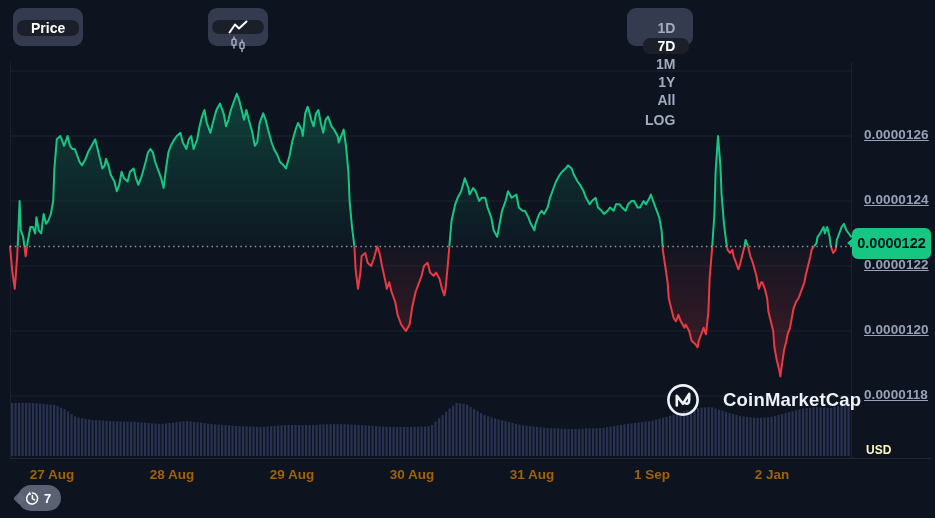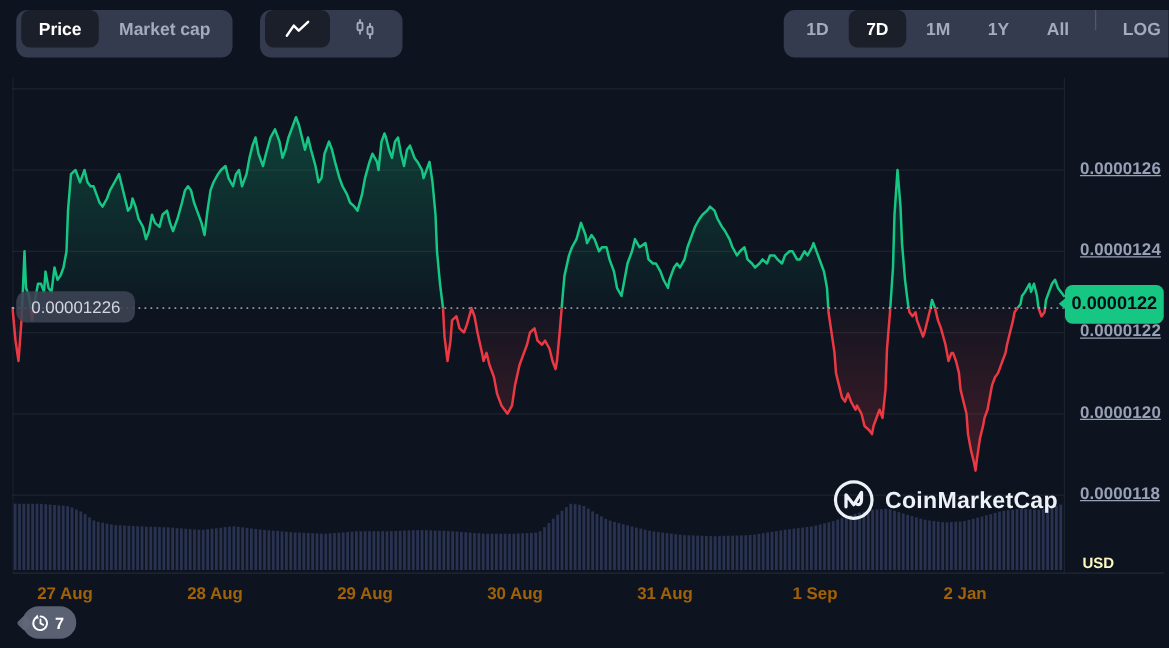--- a/index.html
+++ b/index.html
@@ -1,19 +1,19 @@
 <!DOCTYPE html>
 <html><head>
 <meta charset="utf-8">
 <style>
   html,body{margin:0;padding:0;background:#0d1420;}
   .stage{position:relative;width:935px;height:518px;background:#0d1420;overflow:hidden;
          font-family:"Liberation Sans",sans-serif;-webkit-font-smoothing:antialiased;}
   .seg-group{position:absolute;top:8px;height:38px;background:#353b4e;border-radius:9px;
-             display:flex;align-items:flex-start;padding:0 4px;gap:2px;box-sizing:border-box;}
+             display:flex;align-items:flex-end;padding:12px 4px;gap:2px;box-sizing:border-box;flex-direction:column;}
   .seg{border:0;background:transparent;color:#a3abc0;font-family:inherit;font-weight:700;
        font-size:14px;height:30px;border-radius:7px;padding:0 14px;cursor:pointer;
        display:flex;align-items:center;justify-content:center;white-space:nowrap;}
   .seg.selected{background:#1b1f2a;color:#ffffff;}
   .seg.icon-seg{width:52px;padding:0;}
   .seg svg{display:block;}
   .divider{width:1px;height:16px;background:rgba(255,255,255,0.15);margin:0 5px;}
   #metric-group{left:13px;}
   #type-group{left:208px;}
   #range-group{left:627px;}
@@ -24,21 +24,21 @@
           font-weight:700;color:#a16207;}
   .usd-label{position:absolute;left:866px;top:443px;font-size:12px;font-weight:700;color:#fef9c3;}
   .baseline-pill{position:absolute;left:13px;top:233px;padding:5px 12px;border-radius:8px;
                  background:rgba(62,68,84,0.88);color:#d2d7e2;font-size:13.5px;font-weight:500;}
   .price-badge{position:absolute;left:852px;width:79px;height:31px;background:#16c784;
                border-radius:6px;color:#0a0e17;font-weight:700;font-size:14.5px;
                display:flex;align-items:center;justify-content:center;}
   .price-badge::before{content:"";position:absolute;left:-5px;top:50%;margin-top:-5px;
                border-top:5px solid transparent;border-bottom:5px solid transparent;
                border-right:6px solid #16c784;}
-  .watermark{position:absolute;left:666px;top:383px;display:flex;align-items:center;gap:8px;
+  .watermark{position:absolute;left:666px;top:383px;display:flex;align-items:center;gap:23px;
              color:#eef1f8;font-size:18.5px;font-weight:700;letter-spacing:0.2px;}
   .history-badge{position:absolute;left:18px;top:485px;height:26px;border-radius:13px;
              background:rgba(97,104,122,0.92);display:flex;align-items:center;gap:4px;
              padding:0 10px 0 6px;color:#ffffff;font-size:13px;font-weight:700;cursor:pointer;border:0;
              font-family:inherit;}
   .history-badge::before{content:"";position:absolute;left:-3px;top:8.5px;width:9px;height:9px;
              background:rgba(97,104,122,0.92);transform:rotate(45deg);border-radius:2px;}
   .history-badge svg{position:relative;}
 </style>
 </head>
@@ -316,21 +316,20 @@
     <path d="M10.0,246.5 L12.4,272.5 L14.8,288.8 L17.2,256.3 L18.4,230.3 L19.6,201.0 L20.8,230.3 L23.2,236.8 L25.6,256.3 L28.0,240.0 L30.4,227.0 L32.8,227.0 L35.2,233.5 L36.4,217.3 L38.8,230.3 L41.2,233.5 L43.6,214.0 L46.0,223.8 L48.4,220.5 L50.8,214.0 L53.2,201.0 L54.4,168.5 L56.8,139.3 L60.4,136.0 L62.8,142.5 L64.0,145.8 L66.4,139.3 L67.6,136.0 L70.0,145.8 L72.4,149.0 L74.8,149.0 L77.2,155.5 L79.6,162.0 L82.0,165.3 L85.6,158.8 L88.0,152.3 L91.6,145.8 L95.2,139.3 L97.6,149.0 L100.0,158.8 L102.4,168.5 L104.8,165.3 L106.0,158.8 L108.4,165.3 L110.8,175.0 L114.4,181.5 L116.8,191.3 L119.2,184.8 L121.6,171.8 L124.0,178.3 L127.6,181.5 L130.0,171.8 L133.6,168.5 L136.0,178.3 L138.4,184.8 L142.0,175.0 L145.6,162.0 L148.0,152.3 L150.4,149.0 L152.8,152.3 L155.2,162.0 L157.6,168.5 L161.2,178.3 L163.6,188.0 L166.0,168.5 L168.4,152.3 L170.8,145.8 L174.4,139.3 L176.8,136.0 L180.4,132.8 L182.8,142.5 L186.4,149.0 L188.8,139.3 L191.2,136.0 L193.6,149.0 L197.2,139.3 L199.6,126.3 L202.0,116.5 L204.4,110.0 L206.8,123.0 L210.4,132.8 L212.8,123.0 L216.4,110.0 L220.0,103.5 L223.6,113.3 L226.0,126.3 L228.4,119.8 L230.8,110.0 L233.2,103.5 L235.6,97.0 L236.8,93.8 L239.2,100.2 L241.6,110.0 L244.0,119.8 L246.4,110.0 L248.8,119.8 L252.4,132.8 L254.8,145.8 L257.2,142.5 L259.6,123.0 L263.2,113.3 L265.6,119.8 L268.0,129.5 L271.6,142.5 L274.0,149.0 L277.6,155.5 L280.0,162.0 L283.6,165.3 L286.0,168.5 L289.6,155.5 L292.0,142.5 L295.6,129.5 L298.0,123.0 L301.6,129.5 L302.8,136.0 L305.2,113.3 L307.6,106.8 L308.8,110.0 L311.2,119.8 L313.6,126.3 L316.0,113.3 L318.4,110.0 L320.8,123.0 L323.2,132.8 L325.6,119.8 L328.0,116.5 L331.6,126.3 L334.0,129.5 L337.6,136.0 L338.8,142.5 L342.4,132.8 L343.6,129.5 L346.0,145.8 L348.4,171.8 L349.6,201.0 L352.0,227.0 L354.4,246.5 L355.6,269.3 L358.0,288.8 L360.4,272.5 L361.6,256.3 L365.2,253.0 L367.6,262.7 L371.2,266.0 L373.6,259.5 L377.2,246.5 L379.6,253.0 L382.0,266.0 L385.6,282.3 L386.8,288.8 L389.2,282.3 L391.6,292.0 L395.2,301.8 L397.6,314.8 L401.2,324.5 L403.6,327.8 L406.0,331.0 L409.6,324.5 L412.0,308.3 L415.6,292.0 L418.0,285.5 L421.6,275.8 L424.0,266.0 L427.6,262.7 L430.0,272.5 L433.6,275.8 L436.0,272.5 L439.6,279.0 L442.0,288.8 L444.4,295.3 L445.6,288.8 L448.0,262.7 L450.4,233.5 L451.6,220.5 L455.2,204.3 L457.6,197.8 L461.2,191.3 L464.8,178.3 L468.4,188.0 L469.6,194.5 L473.2,188.0 L475.6,191.3 L479.2,201.0 L481.6,197.8 L485.2,197.8 L487.6,207.5 L491.2,217.3 L493.6,230.3 L497.2,236.8 L499.6,223.8 L502.0,210.8 L505.6,201.0 L508.0,191.3 L511.6,197.8 L516.4,194.5 L518.8,207.5 L522.4,210.8 L524.8,210.8 L528.4,217.3 L530.8,223.8 L534.4,230.3 L535.6,223.8 L539.2,214.0 L541.6,210.8 L544.0,214.0 L547.6,207.5 L550.0,197.8 L553.6,188.0 L556.0,181.5 L559.6,175.0 L562.0,171.8 L565.6,168.5 L568.0,165.3 L571.6,168.5 L574.0,175.0 L577.6,181.5 L580.0,184.8 L583.6,191.3 L586.0,197.8 L589.6,204.3 L592.0,201.0 L595.6,197.8 L598.0,207.5 L601.6,210.8 L604.0,214.0 L607.6,210.8 L610.0,207.5 L613.6,210.8 L616.0,204.3 L619.6,204.3 L622.0,207.5 L625.6,210.8 L628.0,204.3 L631.6,201.0 L634.0,201.0 L637.6,207.5 L640.0,207.5 L643.6,201.0 L646.0,204.3 L649.6,197.8 L650.8,194.5 L654.4,204.3 L656.8,210.8 L659.2,217.3 L661.6,230.3 L662.8,249.8 L665.2,266.0 L667.6,282.3 L668.8,298.5 L671.2,308.3 L673.6,318.0 L676.0,321.3 L678.4,314.8 L680.8,321.3 L684.4,327.8 L685.6,324.5 L689.2,331.0 L691.6,340.8 L695.2,344.0 L697.6,347.3 L698.8,340.8 L702.4,331.0 L703.6,327.8 L706.0,334.3 L708.4,311.5 L709.6,279.0 L712.0,249.8 L714.4,214.0 L715.6,171.8 L718.0,136.0 L720.4,165.3 L721.6,194.5 L724.0,223.8 L726.4,243.3 L727.6,249.8 L730.0,253.0 L732.4,249.8 L733.6,256.3 L736.0,262.7 L738.4,269.3 L739.6,266.0 L742.0,256.3 L744.4,246.5 L745.6,240.0 L748.0,246.5 L750.4,256.3 L752.8,262.7 L756.4,275.8 L758.8,288.8 L761.2,282.3 L762.4,282.3 L764.8,288.8 L767.2,298.5 L768.4,311.5 L770.8,321.3 L773.2,331.0 L774.4,347.3 L776.8,360.3 L779.2,370.0 L780.4,376.5 L781.6,366.8 L784.0,350.5 L786.4,340.8 L787.6,334.3 L790.0,327.8 L792.4,314.8 L793.6,308.3 L796.0,301.8 L798.4,298.5 L799.6,295.3 L802.0,288.8 L804.4,282.3 L805.6,275.8 L808.0,266.0 L810.4,256.3 L811.6,249.8 L814.0,246.5 L816.4,243.3 L817.6,236.8 L820.0,233.5 L823.6,227.0 L824.8,233.5 L827.2,227.0 L829.6,236.8 L830.8,246.5 L833.2,253.0 L835.6,249.8 L836.8,240.0 L839.2,233.5 L841.6,227.0 L844.0,223.8 L846.4,230.3 L848.8,233.5 L851.2,236.8 L851.2,246.5 L10.0,246.5 Z" fill="url(#gg)" clip-path="url(#ca)"></path>
     <path d="M10.0,246.5 L12.4,272.5 L14.8,288.8 L17.2,256.3 L18.4,230.3 L19.6,201.0 L20.8,230.3 L23.2,236.8 L25.6,256.3 L28.0,240.0 L30.4,227.0 L32.8,227.0 L35.2,233.5 L36.4,217.3 L38.8,230.3 L41.2,233.5 L43.6,214.0 L46.0,223.8 L48.4,220.5 L50.8,214.0 L53.2,201.0 L54.4,168.5 L56.8,139.3 L60.4,136.0 L62.8,142.5 L64.0,145.8 L66.4,139.3 L67.6,136.0 L70.0,145.8 L72.4,149.0 L74.8,149.0 L77.2,155.5 L79.6,162.0 L82.0,165.3 L85.6,158.8 L88.0,152.3 L91.6,145.8 L95.2,139.3 L97.6,149.0 L100.0,158.8 L102.4,168.5 L104.8,165.3 L106.0,158.8 L108.4,165.3 L110.8,175.0 L114.4,181.5 L116.8,191.3 L119.2,184.8 L121.6,171.8 L124.0,178.3 L127.6,181.5 L130.0,171.8 L133.6,168.5 L136.0,178.3 L138.4,184.8 L142.0,175.0 L145.6,162.0 L148.0,152.3 L150.4,149.0 L152.8,152.3 L155.2,162.0 L157.6,168.5 L161.2,178.3 L163.6,188.0 L166.0,168.5 L168.4,152.3 L170.8,145.8 L174.4,139.3 L176.8,136.0 L180.4,132.8 L182.8,142.5 L186.4,149.0 L188.8,139.3 L191.2,136.0 L193.6,149.0 L197.2,139.3 L199.6,126.3 L202.0,116.5 L204.4,110.0 L206.8,123.0 L210.4,132.8 L212.8,123.0 L216.4,110.0 L220.0,103.5 L223.6,113.3 L226.0,126.3 L228.4,119.8 L230.8,110.0 L233.2,103.5 L235.6,97.0 L236.8,93.8 L239.2,100.2 L241.6,110.0 L244.0,119.8 L246.4,110.0 L248.8,119.8 L252.4,132.8 L254.8,145.8 L257.2,142.5 L259.6,123.0 L263.2,113.3 L265.6,119.8 L268.0,129.5 L271.6,142.5 L274.0,149.0 L277.6,155.5 L280.0,162.0 L283.6,165.3 L286.0,168.5 L289.6,155.5 L292.0,142.5 L295.6,129.5 L298.0,123.0 L301.6,129.5 L302.8,136.0 L305.2,113.3 L307.6,106.8 L308.8,110.0 L311.2,119.8 L313.6,126.3 L316.0,113.3 L318.4,110.0 L320.8,123.0 L323.2,132.8 L325.6,119.8 L328.0,116.5 L331.6,126.3 L334.0,129.5 L337.6,136.0 L338.8,142.5 L342.4,132.8 L343.6,129.5 L346.0,145.8 L348.4,171.8 L349.6,201.0 L352.0,227.0 L354.4,246.5 L355.6,269.3 L358.0,288.8 L360.4,272.5 L361.6,256.3 L365.2,253.0 L367.6,262.7 L371.2,266.0 L373.6,259.5 L377.2,246.5 L379.6,253.0 L382.0,266.0 L385.6,282.3 L386.8,288.8 L389.2,282.3 L391.6,292.0 L395.2,301.8 L397.6,314.8 L401.2,324.5 L403.6,327.8 L406.0,331.0 L409.6,324.5 L412.0,308.3 L415.6,292.0 L418.0,285.5 L421.6,275.8 L424.0,266.0 L427.6,262.7 L430.0,272.5 L433.6,275.8 L436.0,272.5 L439.6,279.0 L442.0,288.8 L444.4,295.3 L445.6,288.8 L448.0,262.7 L450.4,233.5 L451.6,220.5 L455.2,204.3 L457.6,197.8 L461.2,191.3 L464.8,178.3 L468.4,188.0 L469.6,194.5 L473.2,188.0 L475.6,191.3 L479.2,201.0 L481.6,197.8 L485.2,197.8 L487.6,207.5 L491.2,217.3 L493.6,230.3 L497.2,236.8 L499.6,223.8 L502.0,210.8 L505.6,201.0 L508.0,191.3 L511.6,197.8 L516.4,194.5 L518.8,207.5 L522.4,210.8 L524.8,210.8 L528.4,217.3 L530.8,223.8 L534.4,230.3 L535.6,223.8 L539.2,214.0 L541.6,210.8 L544.0,214.0 L547.6,207.5 L550.0,197.8 L553.6,188.0 L556.0,181.5 L559.6,175.0 L562.0,171.8 L565.6,168.5 L568.0,165.3 L571.6,168.5 L574.0,175.0 L577.6,181.5 L580.0,184.8 L583.6,191.3 L586.0,197.8 L589.6,204.3 L592.0,201.0 L595.6,197.8 L598.0,207.5 L601.6,210.8 L604.0,214.0 L607.6,210.8 L610.0,207.5 L613.6,210.8 L616.0,204.3 L619.6,204.3 L622.0,207.5 L625.6,210.8 L628.0,204.3 L631.6,201.0 L634.0,201.0 L637.6,207.5 L640.0,207.5 L643.6,201.0 L646.0,204.3 L649.6,197.8 L650.8,194.5 L654.4,204.3 L656.8,210.8 L659.2,217.3 L661.6,230.3 L662.8,249.8 L665.2,266.0 L667.6,282.3 L668.8,298.5 L671.2,308.3 L673.6,318.0 L676.0,321.3 L678.4,314.8 L680.8,321.3 L684.4,327.8 L685.6,324.5 L689.2,331.0 L691.6,340.8 L695.2,344.0 L697.6,347.3 L698.8,340.8 L702.4,331.0 L703.6,327.8 L706.0,334.3 L708.4,311.5 L709.6,279.0 L712.0,249.8 L714.4,214.0 L715.6,171.8 L718.0,136.0 L720.4,165.3 L721.6,194.5 L724.0,223.8 L726.4,243.3 L727.6,249.8 L730.0,253.0 L732.4,249.8 L733.6,256.3 L736.0,262.7 L738.4,269.3 L739.6,266.0 L742.0,256.3 L744.4,246.5 L745.6,240.0 L748.0,246.5 L750.4,256.3 L752.8,262.7 L756.4,275.8 L758.8,288.8 L761.2,282.3 L762.4,282.3 L764.8,288.8 L767.2,298.5 L768.4,311.5 L770.8,321.3 L773.2,331.0 L774.4,347.3 L776.8,360.3 L779.2,370.0 L780.4,376.5 L781.6,366.8 L784.0,350.5 L786.4,340.8 L787.6,334.3 L790.0,327.8 L792.4,314.8 L793.6,308.3 L796.0,301.8 L798.4,298.5 L799.6,295.3 L802.0,288.8 L804.4,282.3 L805.6,275.8 L808.0,266.0 L810.4,256.3 L811.6,249.8 L814.0,246.5 L816.4,243.3 L817.6,236.8 L820.0,233.5 L823.6,227.0 L824.8,233.5 L827.2,227.0 L829.6,236.8 L830.8,246.5 L833.2,253.0 L835.6,249.8 L836.8,240.0 L839.2,233.5 L841.6,227.0 L844.0,223.8 L846.4,230.3 L848.8,233.5 L851.2,236.8 L851.2,246.5 L10.0,246.5 Z" fill="url(#rg)" clip-path="url(#cb)"></path>
     <path d="M10.0,246.5 L12.4,272.5 L14.8,288.8 L17.2,256.3 L18.4,230.3 L19.6,201.0 L20.8,230.3 L23.2,236.8 L25.6,256.3 L28.0,240.0 L30.4,227.0 L32.8,227.0 L35.2,233.5 L36.4,217.3 L38.8,230.3 L41.2,233.5 L43.6,214.0 L46.0,223.8 L48.4,220.5 L50.8,214.0 L53.2,201.0 L54.4,168.5 L56.8,139.3 L60.4,136.0 L62.8,142.5 L64.0,145.8 L66.4,139.3 L67.6,136.0 L70.0,145.8 L72.4,149.0 L74.8,149.0 L77.2,155.5 L79.6,162.0 L82.0,165.3 L85.6,158.8 L88.0,152.3 L91.6,145.8 L95.2,139.3 L97.6,149.0 L100.0,158.8 L102.4,168.5 L104.8,165.3 L106.0,158.8 L108.4,165.3 L110.8,175.0 L114.4,181.5 L116.8,191.3 L119.2,184.8 L121.6,171.8 L124.0,178.3 L127.6,181.5 L130.0,171.8 L133.6,168.5 L136.0,178.3 L138.4,184.8 L142.0,175.0 L145.6,162.0 L148.0,152.3 L150.4,149.0 L152.8,152.3 L155.2,162.0 L157.6,168.5 L161.2,178.3 L163.6,188.0 L166.0,168.5 L168.4,152.3 L170.8,145.8 L174.4,139.3 L176.8,136.0 L180.4,132.8 L182.8,142.5 L186.4,149.0 L188.8,139.3 L191.2,136.0 L193.6,149.0 L197.2,139.3 L199.6,126.3 L202.0,116.5 L204.4,110.0 L206.8,123.0 L210.4,132.8 L212.8,123.0 L216.4,110.0 L220.0,103.5 L223.6,113.3 L226.0,126.3 L228.4,119.8 L230.8,110.0 L233.2,103.5 L235.6,97.0 L236.8,93.8 L239.2,100.2 L241.6,110.0 L244.0,119.8 L246.4,110.0 L248.8,119.8 L252.4,132.8 L254.8,145.8 L257.2,142.5 L259.6,123.0 L263.2,113.3 L265.6,119.8 L268.0,129.5 L271.6,142.5 L274.0,149.0 L277.6,155.5 L280.0,162.0 L283.6,165.3 L286.0,168.5 L289.6,155.5 L292.0,142.5 L295.6,129.5 L298.0,123.0 L301.6,129.5 L302.8,136.0 L305.2,113.3 L307.6,106.8 L308.8,110.0 L311.2,119.8 L313.6,126.3 L316.0,113.3 L318.4,110.0 L320.8,123.0 L323.2,132.8 L325.6,119.8 L328.0,116.5 L331.6,126.3 L334.0,129.5 L337.6,136.0 L338.8,142.5 L342.4,132.8 L343.6,129.5 L346.0,145.8 L348.4,171.8 L349.6,201.0 L352.0,227.0 L354.4,246.5 L355.6,269.3 L358.0,288.8 L360.4,272.5 L361.6,256.3 L365.2,253.0 L367.6,262.7 L371.2,266.0 L373.6,259.5 L377.2,246.5 L379.6,253.0 L382.0,266.0 L385.6,282.3 L386.8,288.8 L389.2,282.3 L391.6,292.0 L395.2,301.8 L397.6,314.8 L401.2,324.5 L403.6,327.8 L406.0,331.0 L409.6,324.5 L412.0,308.3 L415.6,292.0 L418.0,285.5 L421.6,275.8 L424.0,266.0 L427.6,262.7 L430.0,272.5 L433.6,275.8 L436.0,272.5 L439.6,279.0 L442.0,288.8 L444.4,295.3 L445.6,288.8 L448.0,262.7 L450.4,233.5 L451.6,220.5 L455.2,204.3 L457.6,197.8 L461.2,191.3 L464.8,178.3 L468.4,188.0 L469.6,194.5 L473.2,188.0 L475.6,191.3 L479.2,201.0 L481.6,197.8 L485.2,197.8 L487.6,207.5 L491.2,217.3 L493.6,230.3 L497.2,236.8 L499.6,223.8 L502.0,210.8 L505.6,201.0 L508.0,191.3 L511.6,197.8 L516.4,194.5 L518.8,207.5 L522.4,210.8 L524.8,210.8 L528.4,217.3 L530.8,223.8 L534.4,230.3 L535.6,223.8 L539.2,214.0 L541.6,210.8 L544.0,214.0 L547.6,207.5 L550.0,197.8 L553.6,188.0 L556.0,181.5 L559.6,175.0 L562.0,171.8 L565.6,168.5 L568.0,165.3 L571.6,168.5 L574.0,175.0 L577.6,181.5 L580.0,184.8 L583.6,191.3 L586.0,197.8 L589.6,204.3 L592.0,201.0 L595.6,197.8 L598.0,207.5 L601.6,210.8 L604.0,214.0 L607.6,210.8 L610.0,207.5 L613.6,210.8 L616.0,204.3 L619.6,204.3 L622.0,207.5 L625.6,210.8 L628.0,204.3 L631.6,201.0 L634.0,201.0 L637.6,207.5 L640.0,207.5 L643.6,201.0 L646.0,204.3 L649.6,197.8 L650.8,194.5 L654.4,204.3 L656.8,210.8 L659.2,217.3 L661.6,230.3 L662.8,249.8 L665.2,266.0 L667.6,282.3 L668.8,298.5 L671.2,308.3 L673.6,318.0 L676.0,321.3 L678.4,314.8 L680.8,321.3 L684.4,327.8 L685.6,324.5 L689.2,331.0 L691.6,340.8 L695.2,344.0 L697.6,347.3 L698.8,340.8 L702.4,331.0 L703.6,327.8 L706.0,334.3 L708.4,311.5 L709.6,279.0 L712.0,249.8 L714.4,214.0 L715.6,171.8 L718.0,136.0 L720.4,165.3 L721.6,194.5 L724.0,223.8 L726.4,243.3 L727.6,249.8 L730.0,253.0 L732.4,249.8 L733.6,256.3 L736.0,262.7 L738.4,269.3 L739.6,266.0 L742.0,256.3 L744.4,246.5 L745.6,240.0 L748.0,246.5 L750.4,256.3 L752.8,262.7 L756.4,275.8 L758.8,288.8 L761.2,282.3 L762.4,282.3 L764.8,288.8 L767.2,298.5 L768.4,311.5 L770.8,321.3 L773.2,331.0 L774.4,347.3 L776.8,360.3 L779.2,370.0 L780.4,376.5 L781.6,366.8 L784.0,350.5 L786.4,340.8 L787.6,334.3 L790.0,327.8 L792.4,314.8 L793.6,308.3 L796.0,301.8 L798.4,298.5 L799.6,295.3 L802.0,288.8 L804.4,282.3 L805.6,275.8 L808.0,266.0 L810.4,256.3 L811.6,249.8 L814.0,246.5 L816.4,243.3 L817.6,236.8 L820.0,233.5 L823.6,227.0 L824.8,233.5 L827.2,227.0 L829.6,236.8 L830.8,246.5 L833.2,253.0 L835.6,249.8 L836.8,240.0 L839.2,233.5 L841.6,227.0 L844.0,223.8 L846.4,230.3 L848.8,233.5 L851.2,236.8" fill="none" stroke="#16c784" stroke-width="2" stroke-linejoin="round" stroke-linecap="round" clip-path="url(#ca)"></path>
     <path d="M10.0,246.5 L12.4,272.5 L14.8,288.8 L17.2,256.3 L18.4,230.3 L19.6,201.0 L20.8,230.3 L23.2,236.8 L25.6,256.3 L28.0,240.0 L30.4,227.0 L32.8,227.0 L35.2,233.5 L36.4,217.3 L38.8,230.3 L41.2,233.5 L43.6,214.0 L46.0,223.8 L48.4,220.5 L50.8,214.0 L53.2,201.0 L54.4,168.5 L56.8,139.3 L60.4,136.0 L62.8,142.5 L64.0,145.8 L66.4,139.3 L67.6,136.0 L70.0,145.8 L72.4,149.0 L74.8,149.0 L77.2,155.5 L79.6,162.0 L82.0,165.3 L85.6,158.8 L88.0,152.3 L91.6,145.8 L95.2,139.3 L97.6,149.0 L100.0,158.8 L102.4,168.5 L104.8,165.3 L106.0,158.8 L108.4,165.3 L110.8,175.0 L114.4,181.5 L116.8,191.3 L119.2,184.8 L121.6,171.8 L124.0,178.3 L127.6,181.5 L130.0,171.8 L133.6,168.5 L136.0,178.3 L138.4,184.8 L142.0,175.0 L145.6,162.0 L148.0,152.3 L150.4,149.0 L152.8,152.3 L155.2,162.0 L157.6,168.5 L161.2,178.3 L163.6,188.0 L166.0,168.5 L168.4,152.3 L170.8,145.8 L174.4,139.3 L176.8,136.0 L180.4,132.8 L182.8,142.5 L186.4,149.0 L188.8,139.3 L191.2,136.0 L193.6,149.0 L197.2,139.3 L199.6,126.3 L202.0,116.5 L204.4,110.0 L206.8,123.0 L210.4,132.8 L212.8,123.0 L216.4,110.0 L220.0,103.5 L223.6,113.3 L226.0,126.3 L228.4,119.8 L230.8,110.0 L233.2,103.5 L235.6,97.0 L236.8,93.8 L239.2,100.2 L241.6,110.0 L244.0,119.8 L246.4,110.0 L248.8,119.8 L252.4,132.8 L254.8,145.8 L257.2,142.5 L259.6,123.0 L263.2,113.3 L265.6,119.8 L268.0,129.5 L271.6,142.5 L274.0,149.0 L277.6,155.5 L280.0,162.0 L283.6,165.3 L286.0,168.5 L289.6,155.5 L292.0,142.5 L295.6,129.5 L298.0,123.0 L301.6,129.5 L302.8,136.0 L305.2,113.3 L307.6,106.8 L308.8,110.0 L311.2,119.8 L313.6,126.3 L316.0,113.3 L318.4,110.0 L320.8,123.0 L323.2,132.8 L325.6,119.8 L328.0,116.5 L331.6,126.3 L334.0,129.5 L337.6,136.0 L338.8,142.5 L342.4,132.8 L343.6,129.5 L346.0,145.8 L348.4,171.8 L349.6,201.0 L352.0,227.0 L354.4,246.5 L355.6,269.3 L358.0,288.8 L360.4,272.5 L361.6,256.3 L365.2,253.0 L367.6,262.7 L371.2,266.0 L373.6,259.5 L377.2,246.5 L379.6,253.0 L382.0,266.0 L385.6,282.3 L386.8,288.8 L389.2,282.3 L391.6,292.0 L395.2,301.8 L397.6,314.8 L401.2,324.5 L403.6,327.8 L406.0,331.0 L409.6,324.5 L412.0,308.3 L415.6,292.0 L418.0,285.5 L421.6,275.8 L424.0,266.0 L427.6,262.7 L430.0,272.5 L433.6,275.8 L436.0,272.5 L439.6,279.0 L442.0,288.8 L444.4,295.3 L445.6,288.8 L448.0,262.7 L450.4,233.5 L451.6,220.5 L455.2,204.3 L457.6,197.8 L461.2,191.3 L464.8,178.3 L468.4,188.0 L469.6,194.5 L473.2,188.0 L475.6,191.3 L479.2,201.0 L481.6,197.8 L485.2,197.8 L487.6,207.5 L491.2,217.3 L493.6,230.3 L497.2,236.8 L499.6,223.8 L502.0,210.8 L505.6,201.0 L508.0,191.3 L511.6,197.8 L516.4,194.5 L518.8,207.5 L522.4,210.8 L524.8,210.8 L528.4,217.3 L530.8,223.8 L534.4,230.3 L535.6,223.8 L539.2,214.0 L541.6,210.8 L544.0,214.0 L547.6,207.5 L550.0,197.8 L553.6,188.0 L556.0,181.5 L559.6,175.0 L562.0,171.8 L565.6,168.5 L568.0,165.3 L571.6,168.5 L574.0,175.0 L577.6,181.5 L580.0,184.8 L583.6,191.3 L586.0,197.8 L589.6,204.3 L592.0,201.0 L595.6,197.8 L598.0,207.5 L601.6,210.8 L604.0,214.0 L607.6,210.8 L610.0,207.5 L613.6,210.8 L616.0,204.3 L619.6,204.3 L622.0,207.5 L625.6,210.8 L628.0,204.3 L631.6,201.0 L634.0,201.0 L637.6,207.5 L640.0,207.5 L643.6,201.0 L646.0,204.3 L649.6,197.8 L650.8,194.5 L654.4,204.3 L656.8,210.8 L659.2,217.3 L661.6,230.3 L662.8,249.8 L665.2,266.0 L667.6,282.3 L668.8,298.5 L671.2,308.3 L673.6,318.0 L676.0,321.3 L678.4,314.8 L680.8,321.3 L684.4,327.8 L685.6,324.5 L689.2,331.0 L691.6,340.8 L695.2,344.0 L697.6,347.3 L698.8,340.8 L702.4,331.0 L703.6,327.8 L706.0,334.3 L708.4,311.5 L709.6,279.0 L712.0,249.8 L714.4,214.0 L715.6,171.8 L718.0,136.0 L720.4,165.3 L721.6,194.5 L724.0,223.8 L726.4,243.3 L727.6,249.8 L730.0,253.0 L732.4,249.8 L733.6,256.3 L736.0,262.7 L738.4,269.3 L739.6,266.0 L742.0,256.3 L744.4,246.5 L745.6,240.0 L748.0,246.5 L750.4,256.3 L752.8,262.7 L756.4,275.8 L758.8,288.8 L761.2,282.3 L762.4,282.3 L764.8,288.8 L767.2,298.5 L768.4,311.5 L770.8,321.3 L773.2,331.0 L774.4,347.3 L776.8,360.3 L779.2,370.0 L780.4,376.5 L781.6,366.8 L784.0,350.5 L786.4,340.8 L787.6,334.3 L790.0,327.8 L792.4,314.8 L793.6,308.3 L796.0,301.8 L798.4,298.5 L799.6,295.3 L802.0,288.8 L804.4,282.3 L805.6,275.8 L808.0,266.0 L810.4,256.3 L811.6,249.8 L814.0,246.5 L816.4,243.3 L817.6,236.8 L820.0,233.5 L823.6,227.0 L824.8,233.5 L827.2,227.0 L829.6,236.8 L830.8,246.5 L833.2,253.0 L835.6,249.8 L836.8,240.0 L839.2,233.5 L841.6,227.0 L844.0,223.8 L846.4,230.3 L848.8,233.5 L851.2,236.8" fill="none" stroke="#ea3943" stroke-width="2" stroke-linejoin="round" stroke-linecap="round" clip-path="url(#cb)"></path>
     <line x1="10" y1="246.5000000000003" x2="851" y2="246.5000000000003" stroke="rgba(238,242,250,0.6)" stroke-width="1.4" stroke-dasharray="1.4 3.4"></line>
     <line x1="10" y1="458.5" x2="931" y2="458.5" stroke="rgba(255,255,255,0.09)"></line>
   </svg></div>
 
   <div class="seg-group" id="metric-group">
     <button class="seg selected">Price</button>
-    <button class="seg">Market cap</button>
   </div>
 
   <div class="seg-group" id="type-group">
     <button class="seg selected icon-seg">
       <svg width="20" height="14" viewBox="0 0 20 14">
         <polyline points="1.5,12.5 7,4.5 11,8.5 18.5,1.5" fill="none" stroke="#ffffff" stroke-width="2" stroke-linecap="round" stroke-linejoin="round"></polyline>
       </svg>
     </button>
     <button class="seg icon-seg">
       <svg width="20" height="17" viewBox="0 0 20 17">
@@ -368,21 +367,20 @@
       <div class="x-tick" style="left: 12px;">27 Aug</div>
       <div class="x-tick" style="left: 132px;">28 Aug</div>
       <div class="x-tick" style="left: 252px;">29 Aug</div>
       <div class="x-tick" style="left: 372px;">30 Aug</div>
       <div class="x-tick" style="left: 492px;">31 Aug</div>
       <div class="x-tick" style="left: 612px;">1 Sep</div>
       <div class="x-tick" style="left: 732px;">2 Jan</div>
     </div>
   <div class="usd-label">USD</div>
 
-  <div class="baseline-pill">0.00001226</div>
 
   <div class="price-badge" id="price-badge" style="top: 227.75px;">0.0000122</div>
 
   <div class="watermark">
     <svg width="34" height="34" viewBox="0 0 34 34">
       <circle cx="17" cy="17" r="14.6" fill="none" stroke="#eef1f8" stroke-width="2.6"></circle>
       <path d="M10.8 22.4 V12.8 L17 20.8 L23.2 10.9 V16.9 C23.2 20.4 21 21.4 19.3 20.2" fill="none" stroke="#eef1f8" stroke-width="2.6" stroke-linecap="round" stroke-linejoin="round"></path>
     </svg>
     <span>CoinMarketCap</span>
   </div>

